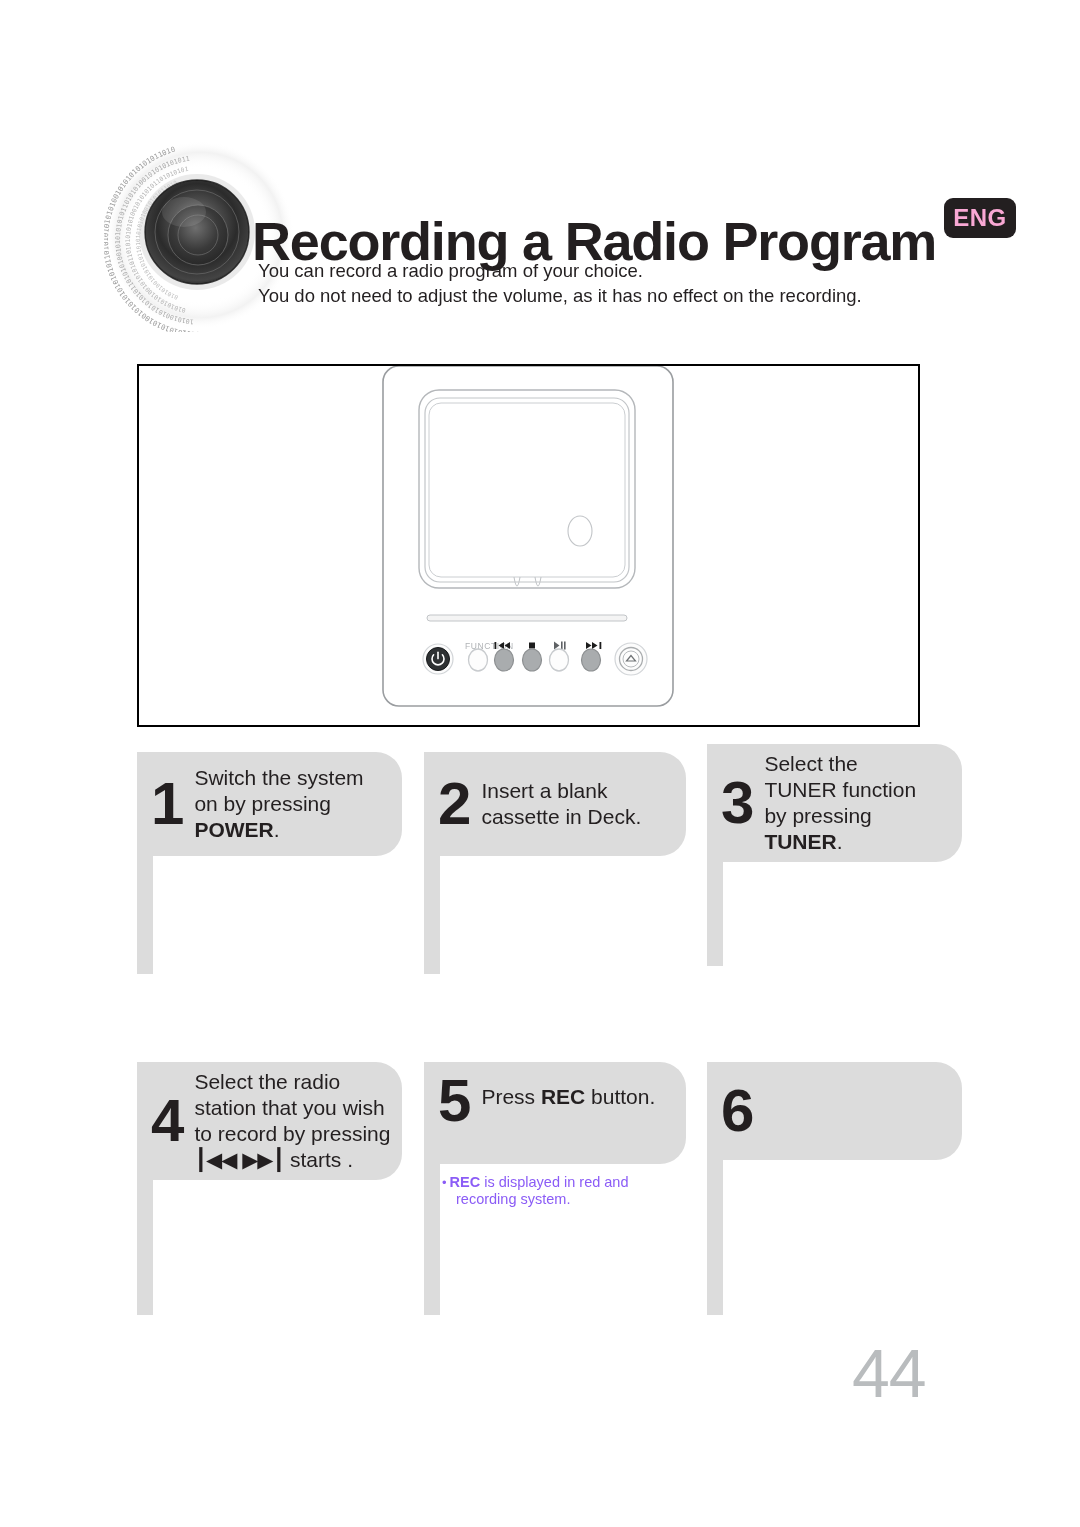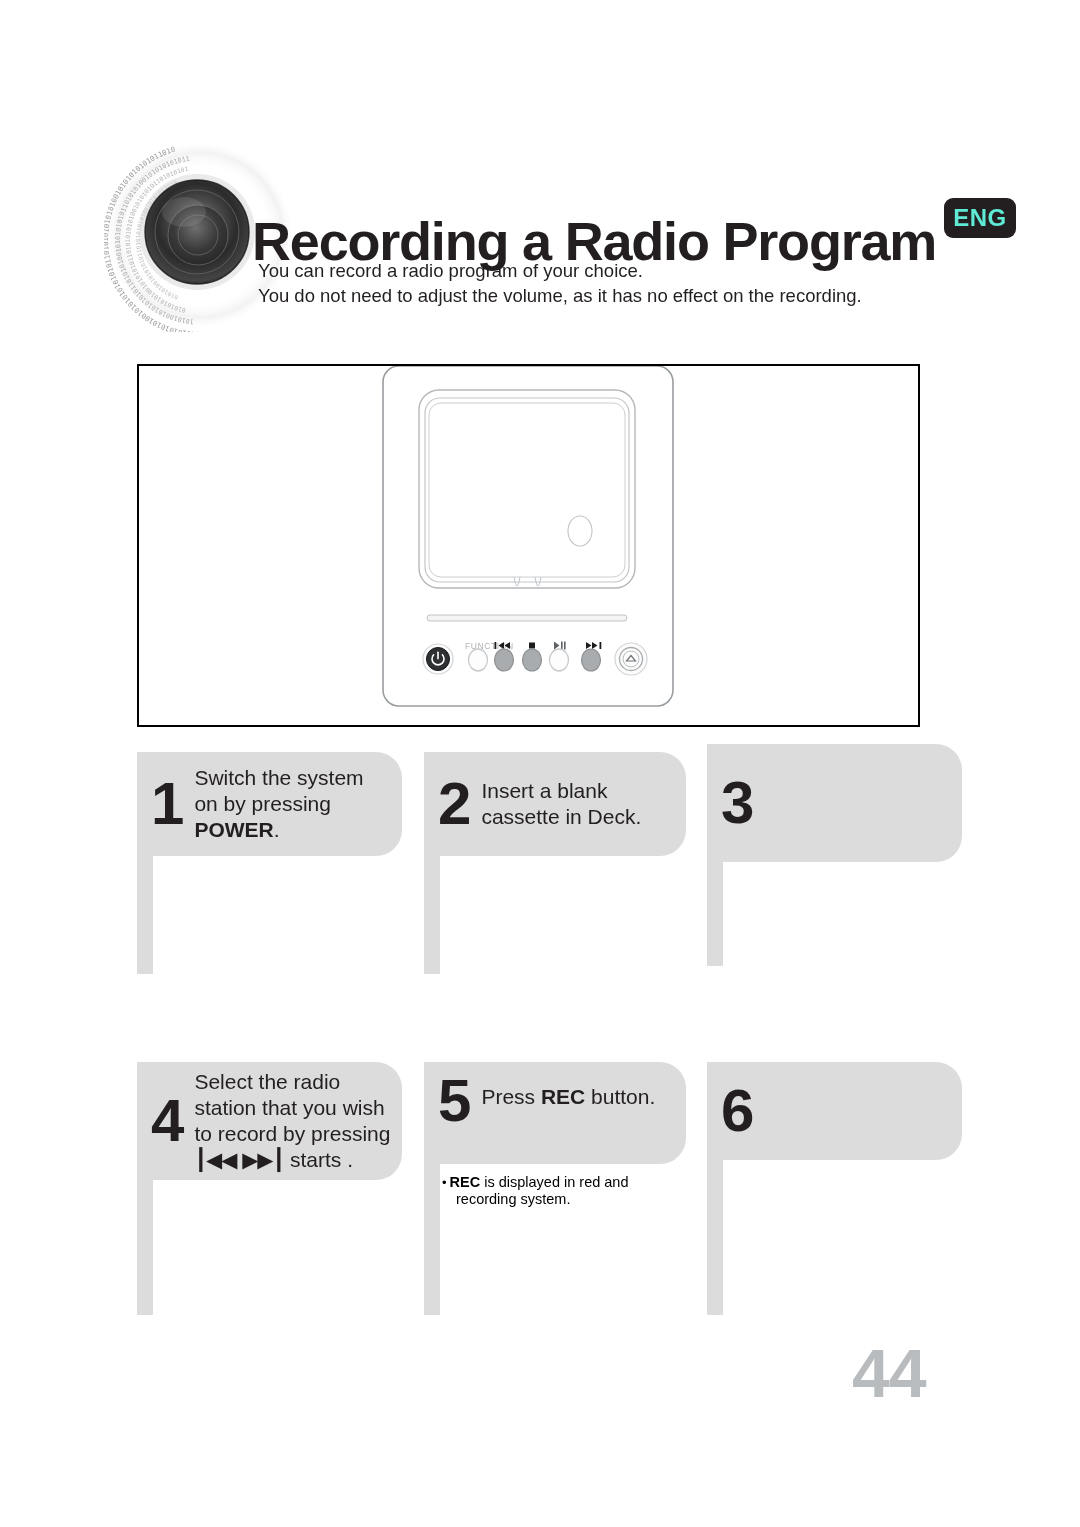--- a/index.html
+++ b/index.html
@@ -48,21 +48,21 @@
   }
 
   #lang-badge {
     position: absolute;
     left: 944px;
     top: 198px;
     width: 72px;
     height: 40px;
     background: #231f20;
     border-radius: 9px;
-    color: #5eead4;
+    color: #f9a8d4;
     font-size: 24px;
     font-weight: bold;
     letter-spacing: 0.5px;
     display: flex;
     align-items: center;
     justify-content: center;
   }
 
   #intro-lines {
     position: absolute;
@@ -120,21 +120,21 @@
   .tail {
     position: absolute;
     left: 0;
     width: 16px;
     background: #dcdcdc;
   }
   .note {
     position: absolute;
     font-size: 14.5px;
     line-height: 17px;
-    color: #000000;
+    color: #8b5cf6;
   }
   .note .dot {
     font-size: 13px;
     margin-right: 3px;
   }
   .glyph {
     font-family: "DejaVu Sans", sans-serif;
     letter-spacing: -1px;
   }
 
@@ -165,21 +165,21 @@
   #step-6 { left: 707px; top: 1062px; }
   #step-6 .step-box { width: 255px; height: 98px; }
   #step-6 .tail { top: 98px; height: 155px; }
 
   
   #page-number {
     position: absolute;
     left: 852px;
     top: 1334px;
     font-size: 68px;
-    font-weight: bold;
+    font-weight: normal;
     color: #b9bcbe;
     letter-spacing: -1px;
   }
 </style>
 </head>
 <body>
 
 <div id="header">
 
   <div id="speaker-graphic">
@@ -326,20 +326,26 @@
       <div>Insert a blank</div>
       <div>cassette in Deck.</div>
     </div>
   </div>
   <div class="tail"></div>
 </div>
 
 <div class="step" id="step-3">
   <div class="step-box">
     <div class="step-num">3</div>
+    <div class="step-text">
+      <div>Select the</div>
+      <div>TUNER function</div>
+      <div>by pressing</div>
+      <div><b>TUNER</b><span>.</span></div>
+    </div>
   </div>
   <div class="tail"></div>
 </div>
 
 <div class="step" id="step-4">
   <div class="step-box">
     <div class="step-num">4</div>
     <div class="step-text">
       <div>Select the radio</div>
       <div>station that you wish</div>

